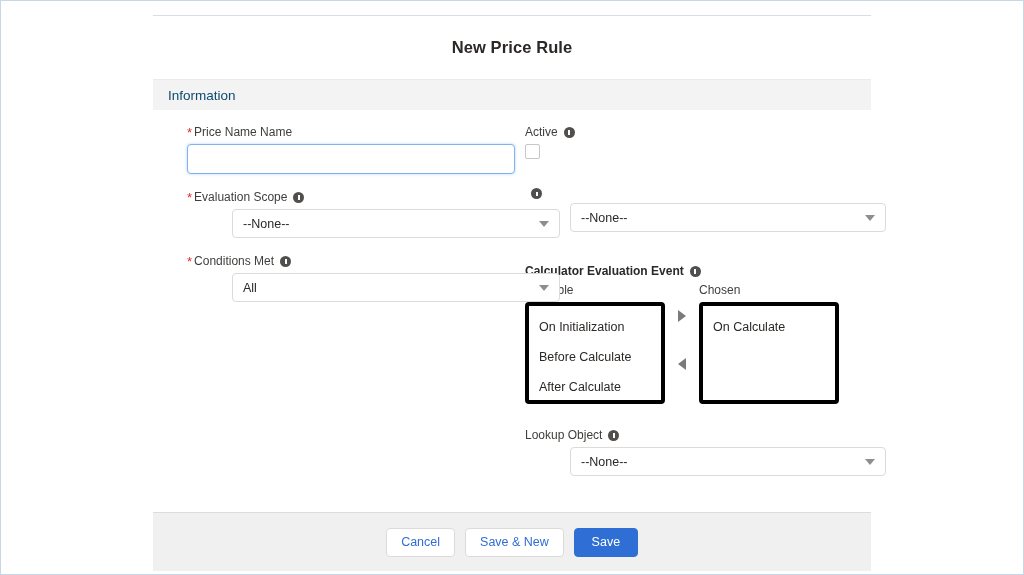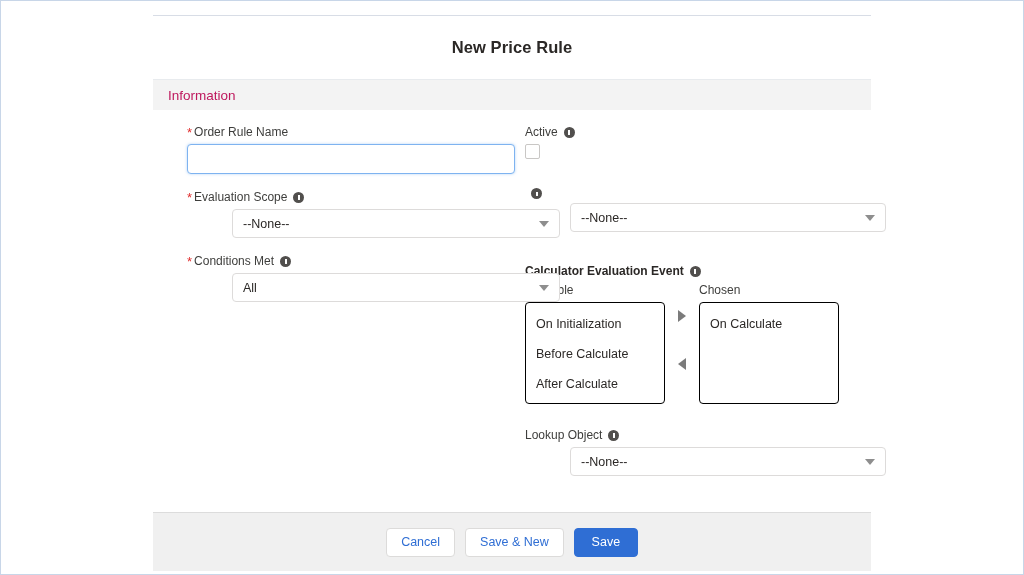--- a/index.html
+++ b/index.html
@@ -50,21 +50,21 @@
   .section-bar {
     background: #f3f3f3;
     height: 30px;
     display: flex;
     align-items: center;
     padding-left: 15px;
     box-sizing: border-box;
   }
   .section-bar-label {
     font-size: 13.5px;
-    color: #be185d;
+    color: #0c4a6e;
   }
   
   .form-body {
     display: flex;
     padding: 14px 0 0 0;
     background: #fff;
     min-height: 402px;
     box-sizing: border-box;
   }
   .col {
@@ -182,21 +182,21 @@
   .picklist { display: flex; align-items: flex-start; }
   .pick-col { width: 140px; }
   .pick-label {
     font-size: 12px;
     color: #3e3e3c;
     margin-bottom: 5px;
   }
   .listbox {
     height: 102px;
     box-sizing: border-box;
-    border: 1px solid #000000;
+    border: 4px solid #000000;
     border-radius: 4px;
     background: #fff;
     padding: 6px 0;
     overflow: hidden;
   }
   .listbox-item {
     font-size: 12.5px;
     color: #2b2826;
     padding: 0 10px;
     line-height: 30px;
@@ -278,21 +278,21 @@
       <span class="section-bar-label">Information</span>
     </div>
 
     <div class="form-body">
 
       <div class="col col-left">
 
         <div class="field">
           <div class="field-label">
             <span class="req">*</span>
-            <span>Order Rule Name</span>
+            <span>Price Name Name</span>
           </div>
           <input class="text-input focused" type="text" value="" style="">
         </div>
 
         <div class="field">
           <div class="field-label">
             <span class="req">*</span>
             <span>Evaluation Scope</span>
             <span class="info-icon"></span>
           </div>

